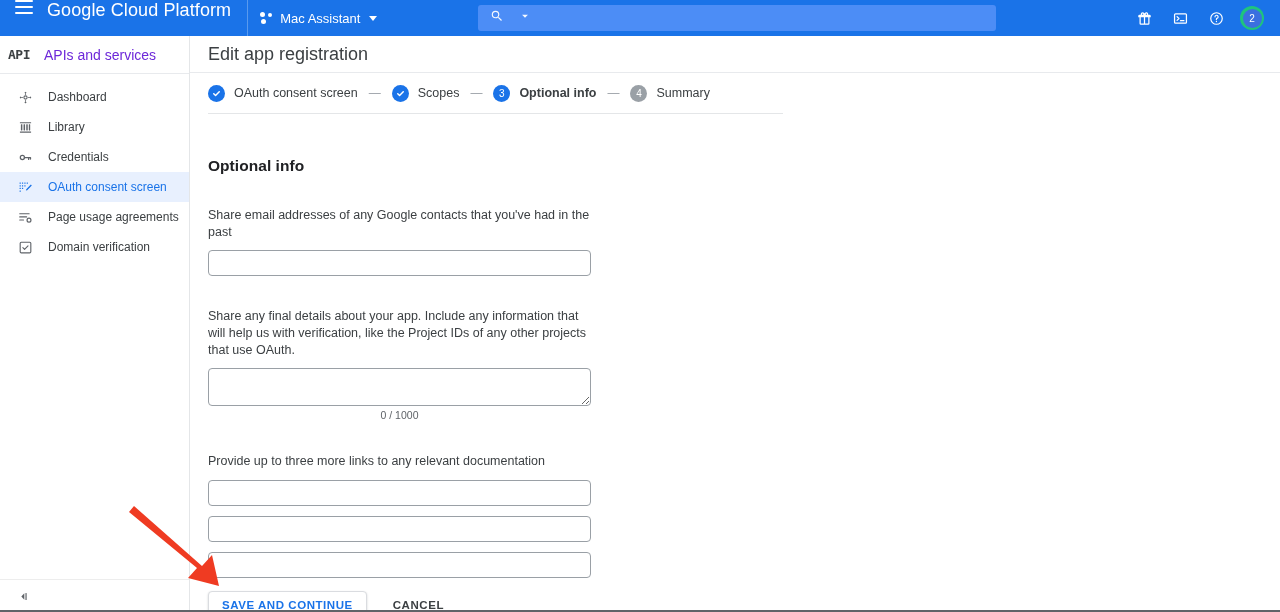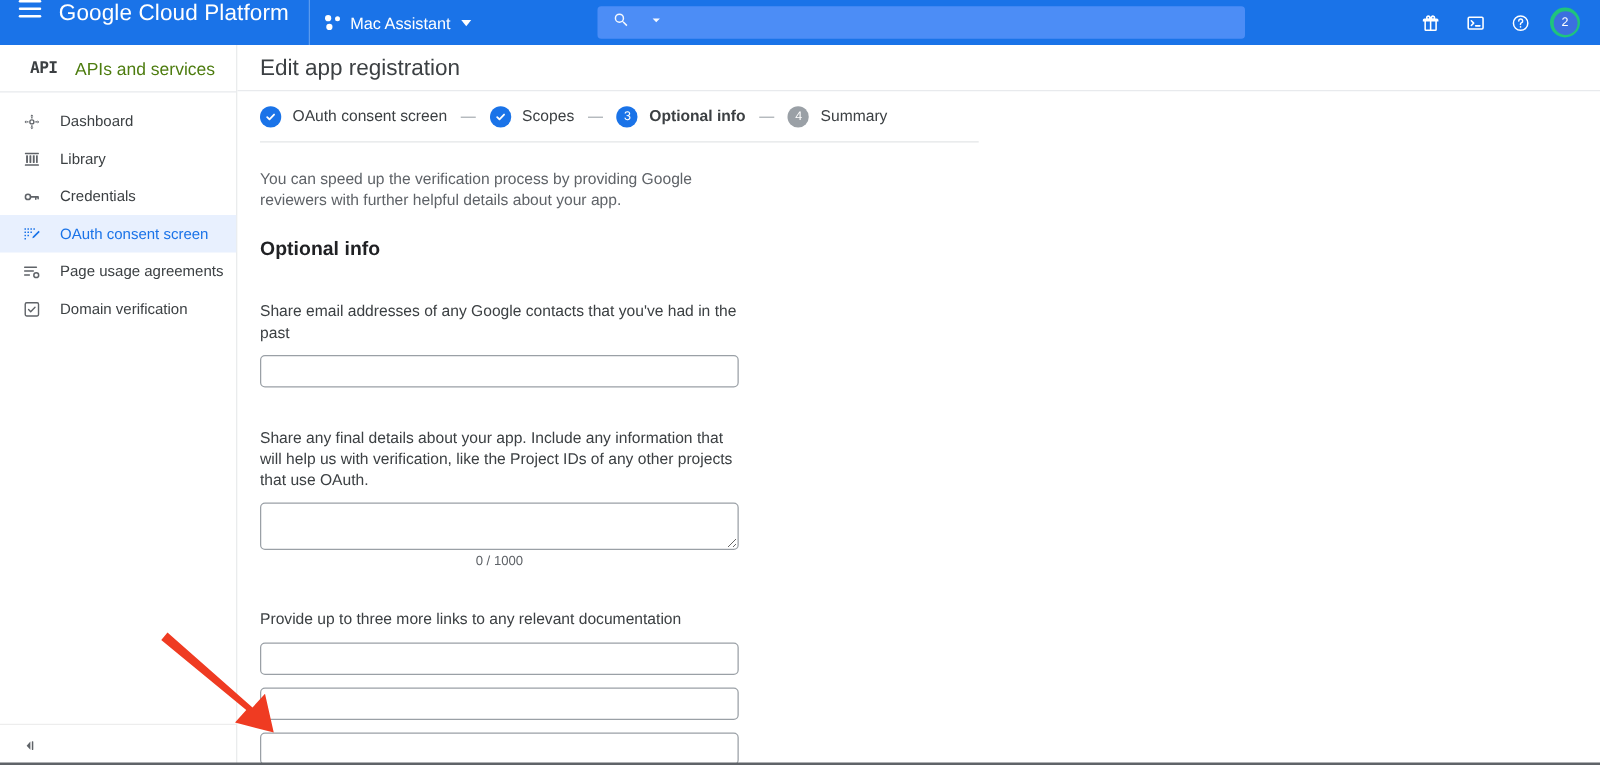--- a/index.html
+++ b/index.html
@@ -53,25 +53,25 @@
     background:#1fc47d; display:flex;align-items:center;justify-content:center;
   }
   .avatar {
     width:19px;height:19px;border-radius:50%;background:#3b6fe0;
     color:#fff;font-size:10px;display:flex;align-items:center;justify-content:center;
   }
 
   
   .sidebar { position:absolute; left:0; top:36px; width:190px; height:576px;
     background:#fff; border-right:1px solid #e4e6e8; }
-  .side-head { height:38px; display:flex; align-items:center; padding-left:24px;
+  .side-head { height:38px; display:flex; align-items:center; padding-left:8px;
     border-bottom:1px solid #e8eaed; }
   .api-logo { font-family:"DejaVu Sans Mono", monospace; font-weight:700; font-size:13px;
     color:#3c4043; letter-spacing:-.5px; }
-  .side-head-title { margin-left:14px; font-size:14px; color:#4d7c0f;text-align:center; }
+  .side-head-title { margin-left:14px; font-size:14px; color:#6d28d9;text-align:center; }
   .side-list { padding-top:8px; }
   .side-item { height:30px; display:flex; align-items:center; padding-left:16px; cursor:pointer;
     font-size:12px; color:#3c4043; }
   .side-item .si-ic { width:18px; height:18px; flex:none; display:flex; align-items:center; justify-content:center;
     color:#5f6368; margin-right:14px; }
   .side-item.active { background:#e8f0fe; color:#1a73e8; }
   .side-item.active .si-ic { color:#1a73e8; }
   .collapse { position:absolute; left:0; bottom:0; width:189px; height:33px;
     display:flex; align-items:center; padding-left:16px; border-top:1px solid #ededed; cursor:pointer; }
 
@@ -308,21 +308,20 @@
       <span class="dash">—</span>
 
       <div class="step">
         <span class="badge todo">4</span>
         <span class="step-label">Summary</span>
       </div>
     </div>
     <div class="stepdiv"></div>
 
     <div class="form">
-      <div class="intro">You can speed up the verification process by providing Google reviewers with further helpful details about your app.</div>
 
       <div class="sec-title">Optional info</div>
 
       <div style="margin-top:22px;">
         <div class="fld-label">Share email addresses of any Google contacts that you've had in the past</div>
         <input class="g-input" style="margin-top: 9px;" type="text" value="" placeholder="">
       </div>
 
       <div style="margin-top:27px;">
         <div class="fld-label">Share any final details about your app. Include any information that will help us with verification, like the Project IDs of any other projects that use OAuth.</div>

